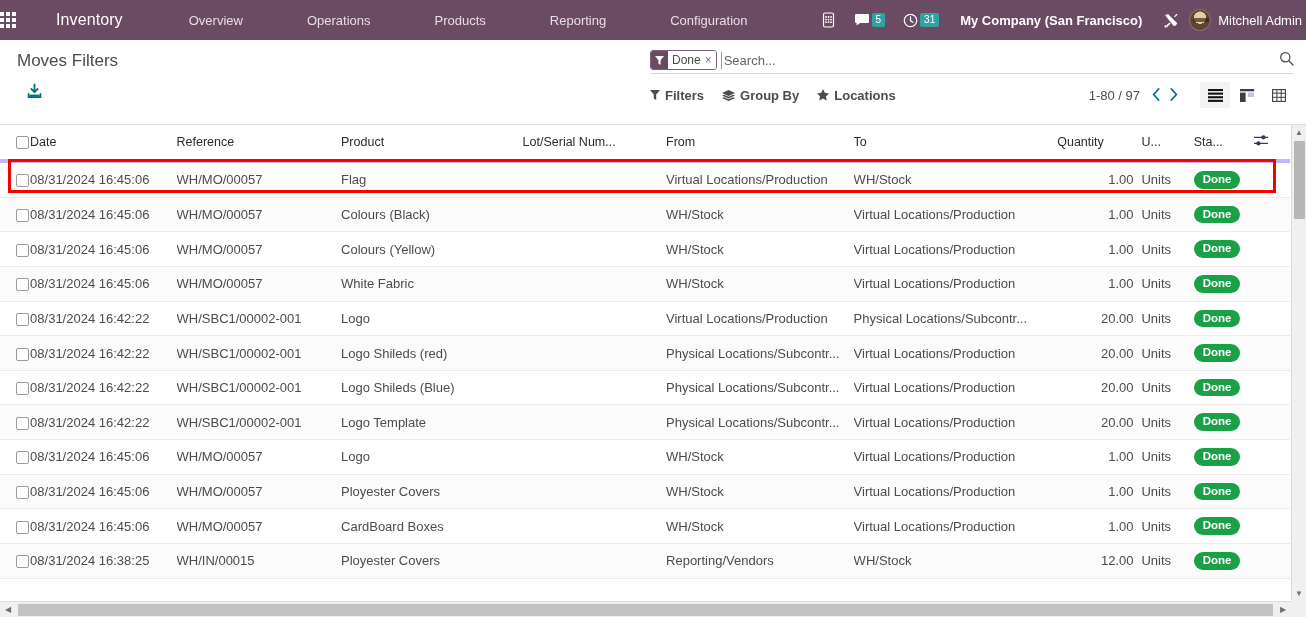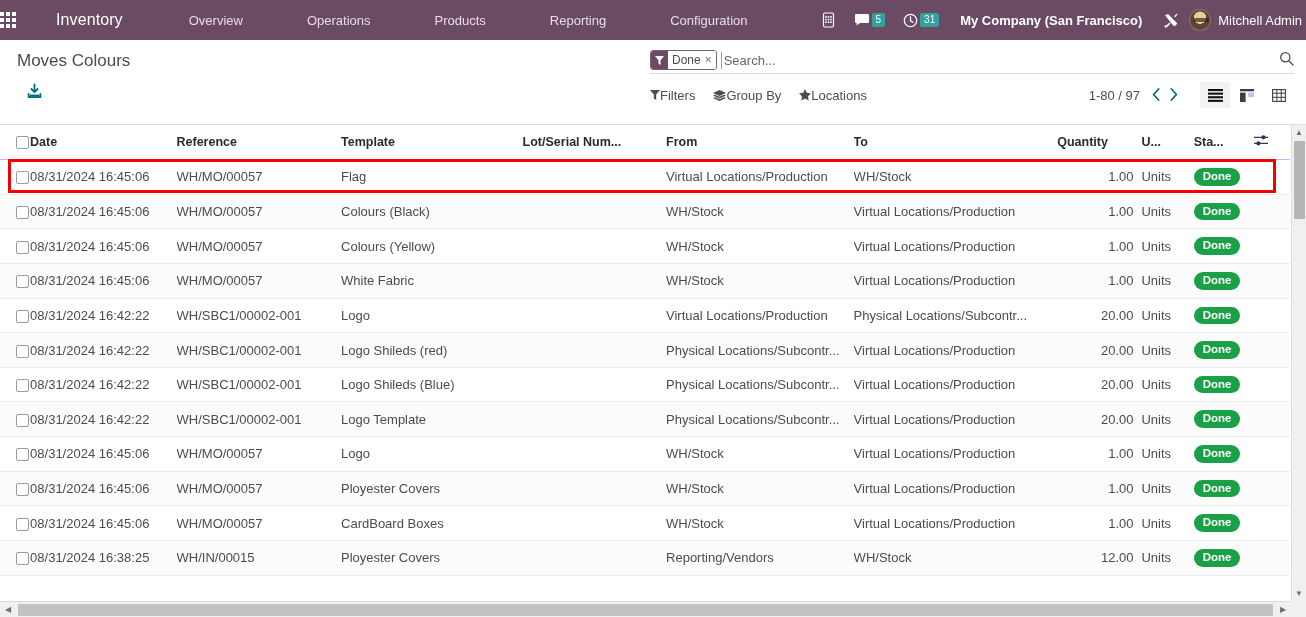--- a/index.html
+++ b/index.html
@@ -112,23 +112,23 @@
   }
   .search-input::placeholder { color: #666; opacity: 1; }
   .search-magnify { color: #4c4c4c; cursor: pointer; padding-left: 6px; }
 
   
   .cp-row2 {
     position: absolute; left: 650px; right: 12px; top: 40px;
     display: flex; align-items: center; height: 30px;
   }
   .dropdown-btn {
-    display: flex; align-items: center; 
+    display: flex; align-items: center; gap: 5px;
     font-size: 13px; color: #4c4c4c; margin-right: 18px;
-    cursor: pointer; font-weight: 400;
+    cursor: pointer; font-weight: 700;
   }
   .pager {
     margin-left: auto; display: flex; align-items: center;
     font-size: 13px; color: #4c4c4c; gap: 2px;
   }
   .pager-value { padding-right: 6px; cursor: pointer; }
   .pager-arrow {
     color: #00707f; cursor: pointer; font-size: 15px;
     padding: 0 4px; line-height: 1;
   }
@@ -143,23 +143,23 @@
   
   .table-wrap {
     position: relative; height: calc(617px - 40px - 85px);
     overflow: hidden; background: #fff;
   }
   table.olist {
     width: 1290px; border-collapse: collapse;
     font-size: 13px; color: #4c4c4c; table-layout: fixed;
   }
   table.olist thead th {
-    font-weight: bold; color: #2b2b2b; font-size: 12.5px;
+    font-weight: normal; color: #2b2b2b; font-size: 12.5px;
     text-align: left; padding: 9px 6px 9px 0;
-    border-bottom: 1px solid #c4b5fd; background: #fff;
+    border-bottom: 4px solid #c4b5fd; background: #fff;
     white-space: nowrap; overflow: hidden;
   }
   table.olist tbody td {
     padding: 8px 6px 8px 0; border-bottom: 1px solid #ececec;
     white-space: nowrap; overflow: hidden; text-overflow: ellipsis;
     color: #4c4c4c; height: 34px;
   }
   tbody tr:nth-child(even) { background: #fbfbfb; }
 
   .col-cb    { width: 30px; padding-left: 16px !important; }
@@ -286,21 +286,21 @@
         <path d="M14.6 2.6 12 5.2l-.9-.9 2.6-2.6zM3 13.8l3.4-3.4 1.2 1.2L4.2 15z" fill="#fff"></path>
         <path d="M2.3 13.1 4 14.8l-1.1 1.1-1.7-1.7z" fill="#fff"></path>
       </svg>
     </div>
     <div class="avatar"></div>
     <div class="user-name">Mitchell Admin</div>
   </div>
 </div>
 
 <div class="control-panel">
-  <div class="cp-title">Moves Colours</div>
+  <div class="cp-title">Moves Filters</div>
 
   <div class="cp-download">
     <svg width="17" height="17" viewBox="0 0 17 17">
       <path d="M8.5 1.5v7.2M5.4 6l3.1 3.1L11.6 6" stroke="#00707f" stroke-width="1.8" fill="none" stroke-linecap="round" stroke-linejoin="round"></path>
       <path d="M2.6 10.8v3.3h11.8v-3.3" stroke="#00707f" stroke-width="1.8" fill="none" stroke-linecap="round"></path>
       <rect x="3.6" y="11.6" width="9.8" height="2.2" fill="#00707f"></rect>
     </svg>
   </div>
 
   <div class="search-area">
@@ -386,21 +386,21 @@
 
 <div class="table-wrap">
   <table class="olist">
     <thead>
       <tr>
         <th class="col-cb">
           <span class="cb"></span>
         </th>
         <th class="col-date">Date</th>
         <th class="col-ref">Reference</th>
-        <th class="col-prod">Template</th>
+        <th class="col-prod">Product</th>
         <th class="col-lot">Lot/Serial Num...</th>
         <th class="col-from">From</th>
         <th class="col-to">To</th>
         <th class="col-qty">Quantity</th>
         <th class="col-uom">U...</th>
         <th class="col-state">Sta...</th>
         <th class="col-cfg">
           <svg width="14" height="13" viewBox="0 0 14 13">
             <path d="M0 3.3h14M0 9.4h14" stroke="#3c3c4c" stroke-width="1.3"></path>
             <circle cx="9.4" cy="3.3" r="2.1" fill="#2b3a55"></circle>

